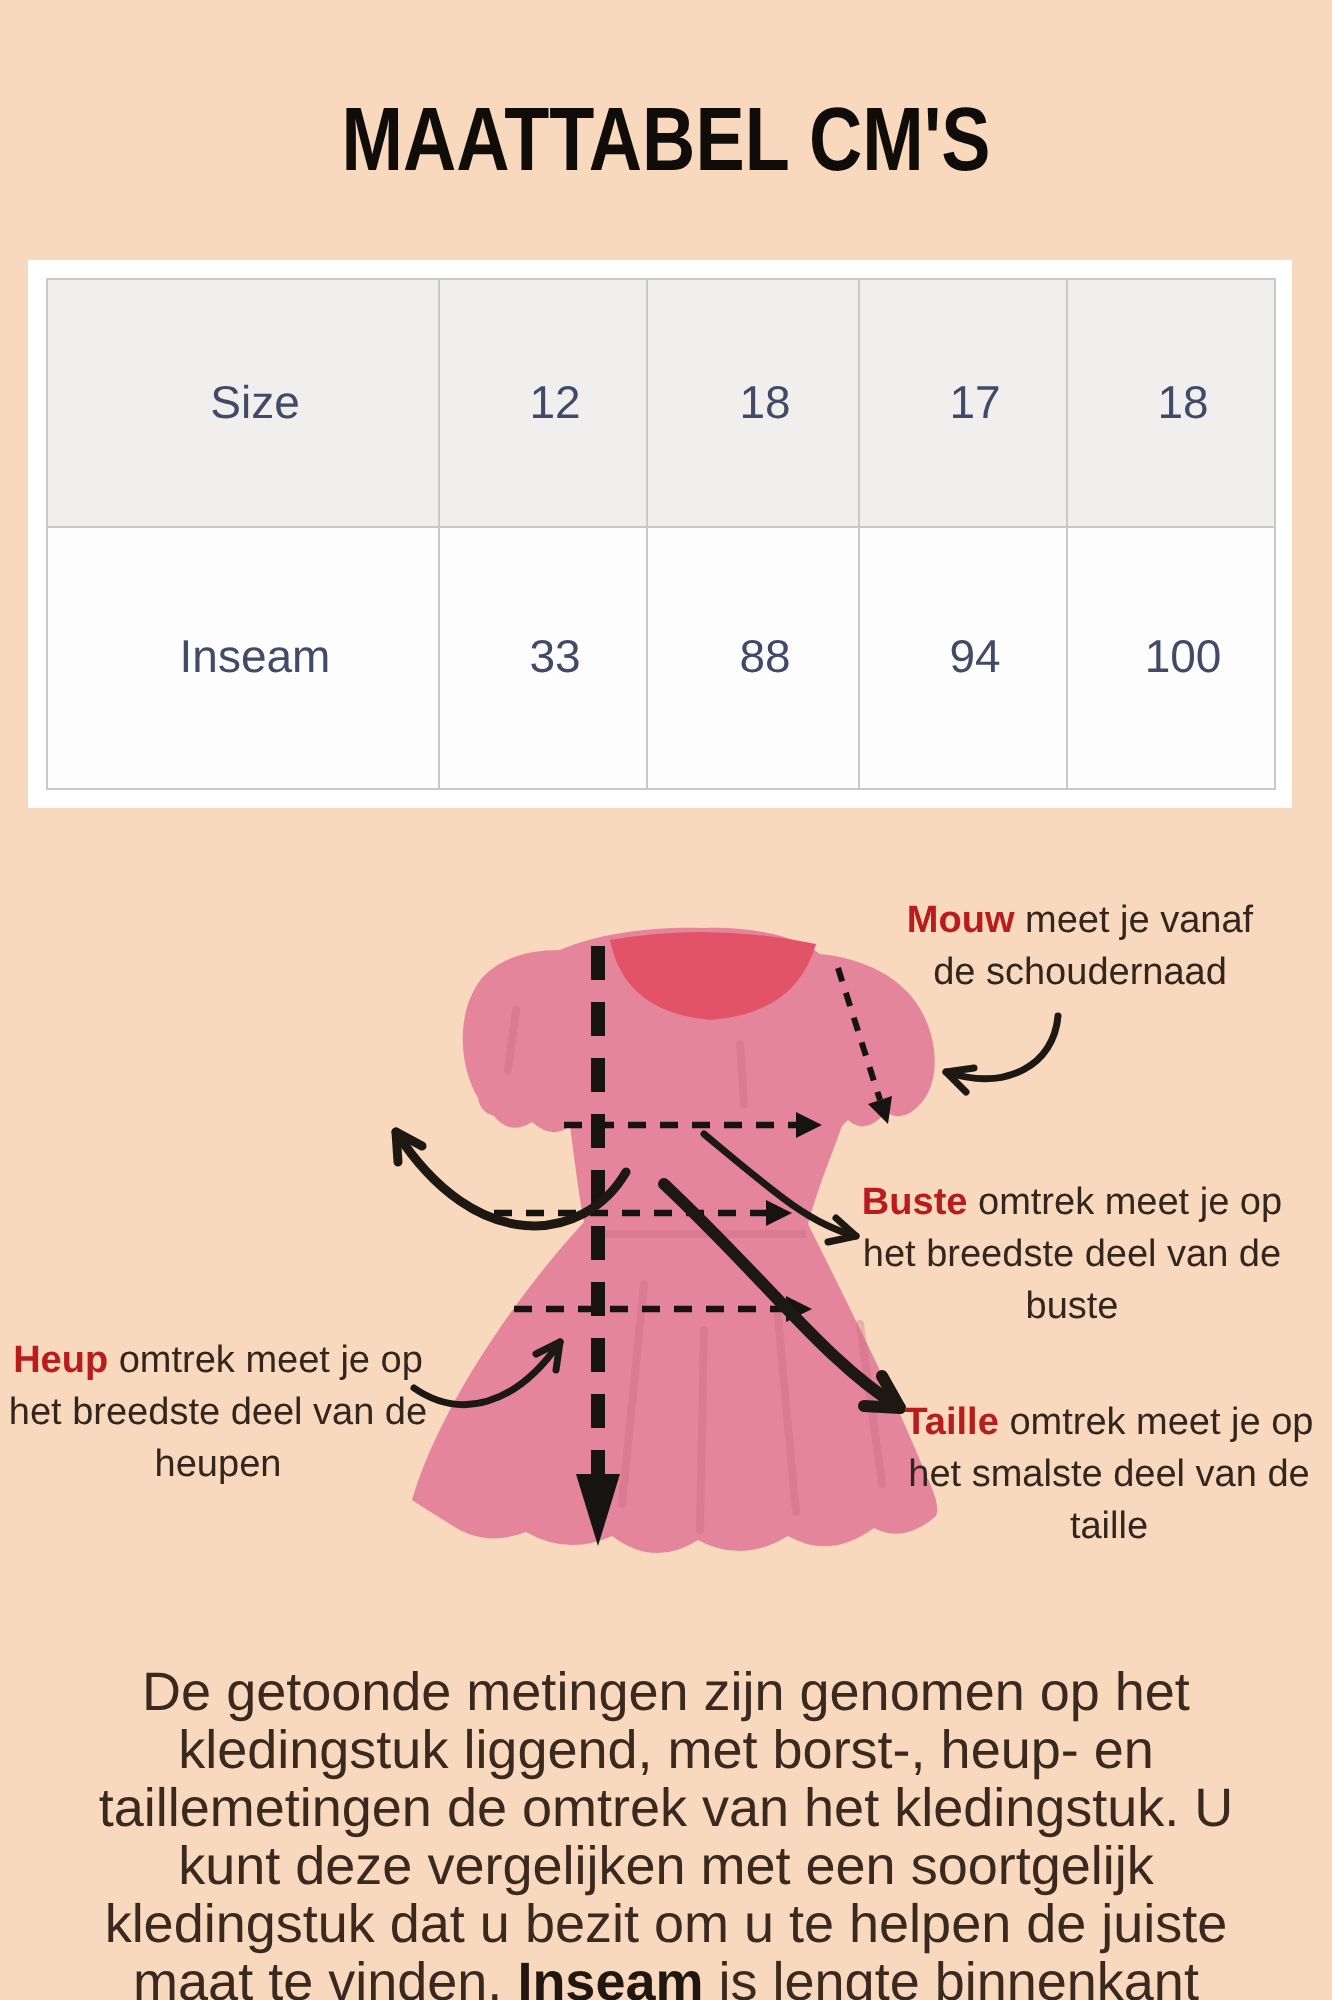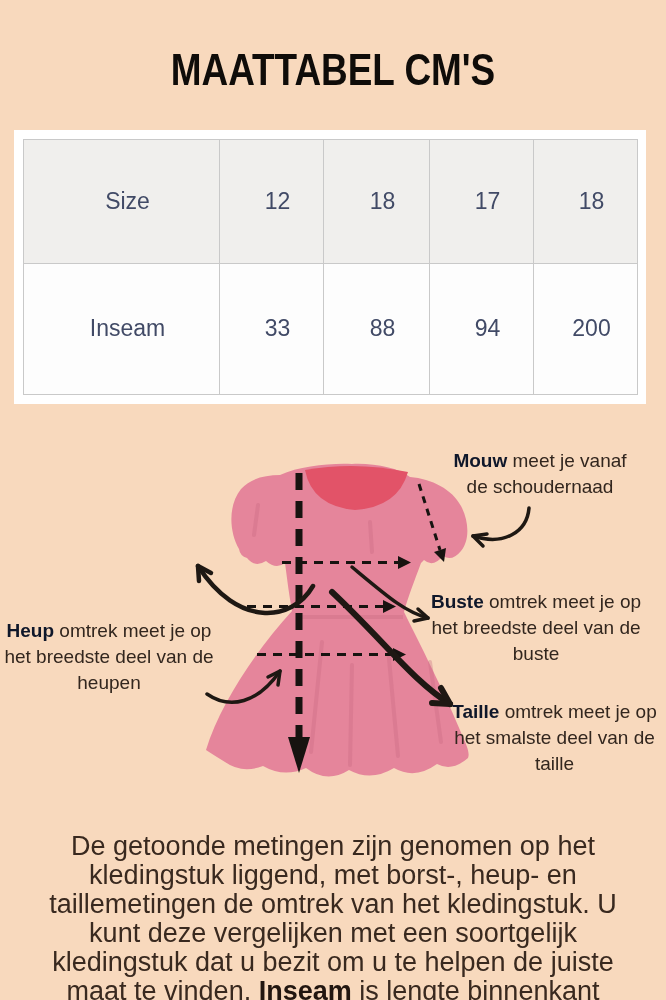--- a/index.html
+++ b/index.html
@@ -53,24 +53,24 @@
   table.size-table tr.r1 td{background:#fdfdfd;height:83px;}
   table.size-table tr.r2 td{background:#fdfdfd;height:89px;}
 
   
   .note{
     position:absolute;
     text-align:center;
     font-size:19px;line-height:26px;
     color:#32261e;
   }
-  .note b{font-weight:700;color:#0f172a;}
+  .note b{font-weight:700;color:#b91c1c;}
 
   .note-lengte{left:4px;  top:484px; width:230px;}
-  .note-heup  {left:4px;  top:618px; width:210px;}
+  .note-heup  {left:4px;  top:668px; width:210px;}
   .note-mouw  {left:442px;top:448px; width:196px;}
   .note-buste {left:430px;top:589px; width:212px;}
   .note-taille{left:447px;top:699px; width:215px;}
 
   
   .footer-text{
     position:absolute;left:43px;top:832px;width:580px;
     text-align:center;
     font-size:27px;line-height:29px;
     color:#39291f;
@@ -101,21 +101,21 @@
         <td>12</td>
         <td>18</td>
         <td>17</td>
         <td>18</td>
       </tr>
       <tr class="r2">
         <td>Inseam</td>
         <td>33</td>
         <td>88</td>
         <td>94</td>
-        <td>200</td>
+        <td>100</td>
       </tr>
     </tbody>
       </table>
   </div>
 
   <svg width="666" height="1000" viewBox="0 0 666 1000">
 
     <g>
       <path fill="#e5859b" d="
         M 280 475

